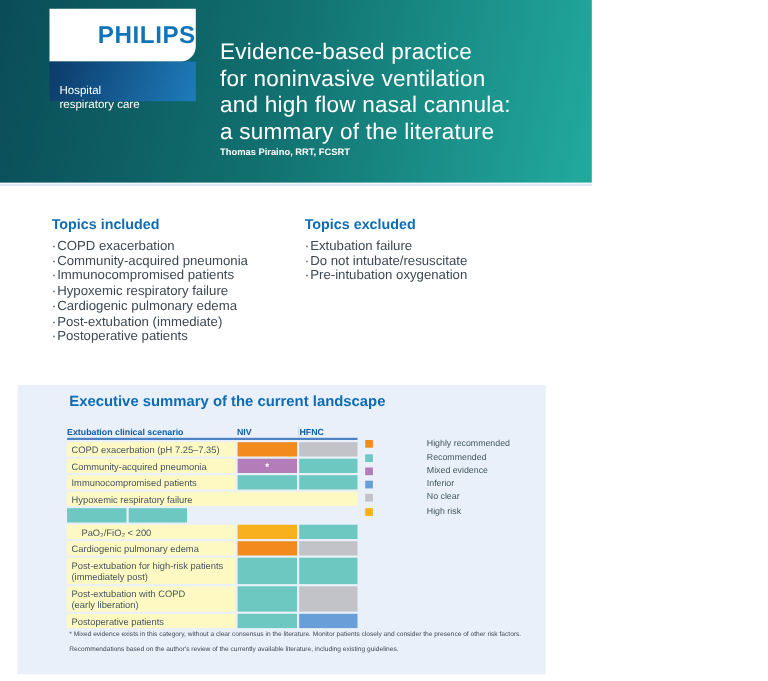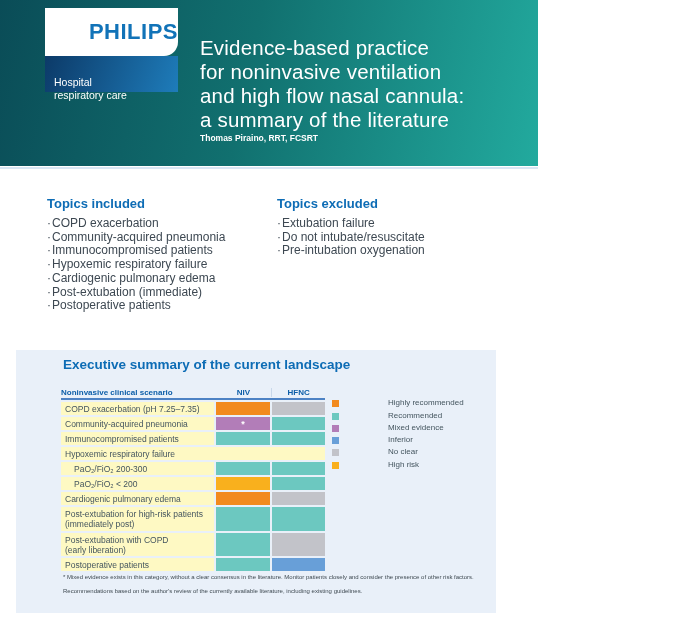--- a/index.html
+++ b/index.html
@@ -43,21 +43,21 @@
   .topic-item{font-size:12px;line-height:13.7px;color:#3d4852;}
   .topic-item::before{content:"\00B7";margin-right:1px;}
 
   
   .panel{position:absolute;left:16px;top:350px;width:480px;height:263px;background:#e9f0f9;}
   .panel-heading{position:absolute;left:47px;top:7px;margin:0;font-size:13.5px;color:#0d6cb5;font-weight:bold;}
 
   .scenario-table{position:absolute;left:45px;top:36px;width:264px;display:flex;flex-direction:column;gap:2px;}
   .thead{display:flex;align-items:flex-end;height:11px;border-bottom:2px solid #4d82c4;padding-bottom:1px;}
   .th-scenario{width:155px;font-size:8px;font-weight:bold;color:#0d5ea8;}
-  .th-col{width:56px;text-align:center;font-size:8px;font-weight:bold;color:#0d5ea8;}
+  .th-col{width:56px;text-align:left;font-size:8px;font-weight:bold;color:#0d5ea8;}
   .th-col.last{width:53px;border-left:1px solid #c9d8ea;}
 
   .row{display:flex;gap:2px;height:13px;}
   .row.tall{height:24px;}
   .row.tall2{height:23px;}
   .lbl{
     width:153px;box-sizing:border-box;background:#fef9c3;
     font-size:8.5px;line-height:10px;color:#44555f;
     padding:2px 0 0 4px;white-space:pre-line;
   }
@@ -113,21 +113,21 @@
   <div class="topic-item">Extubation failure</div>
   <div class="topic-item">Do not intubate/resuscitate</div>
   <div class="topic-item">Pre-intubation oxygenation</div>
 </div>
 
 <div class="panel">
   <h2 class="panel-heading">Executive summary of the current landscape</h2>
 
   <div class="scenario-table">
     <div class="thead">
-      <div class="th-scenario">Noninvasive clinical scenario</div>
+      <div class="th-scenario">Extubation clinical scenario</div>
       <div class="th-col">NIV</div>
       <div class="th-col last">HFNC</div>
     </div>
 
     <div class="row">
       <div class="lbl">COPD exacerbation (pH 7.25–7.35)</div>
       <div class="cell" style="background-color: rgb(242, 138, 30);"></div>
       <div class="cell hfnc" style="background-color: rgb(194, 195, 201);"></div>
     </div>
 
@@ -143,21 +143,20 @@
       <div class="lbl">Immunocompromised patients</div>
       <div class="cell" style="background-color: rgb(108, 200, 192);"></div>
       <div class="cell hfnc" style="background-color: rgb(108, 200, 192);"></div>
     </div>
 
     <div class="row">
       <div class="lbl full">Hypoxemic respiratory failure</div>
     </div>
 
     <div class="row indent">
-      <div class="lbl">PaO₂/FiO₂ 200-300</div>
       <div class="cell" style="background-color: rgb(108, 200, 192);"></div>
       <div class="cell hfnc" style="background-color: rgb(108, 200, 192);"></div>
     </div>
 
     <div class="row indent">
       <div class="lbl">PaO₂/FiO₂ &lt; 200</div>
       <div class="cell" style="background-color: rgb(249, 176, 29);"></div>
       <div class="cell hfnc" style="background-color: rgb(108, 200, 192);"></div>
     </div>
 

